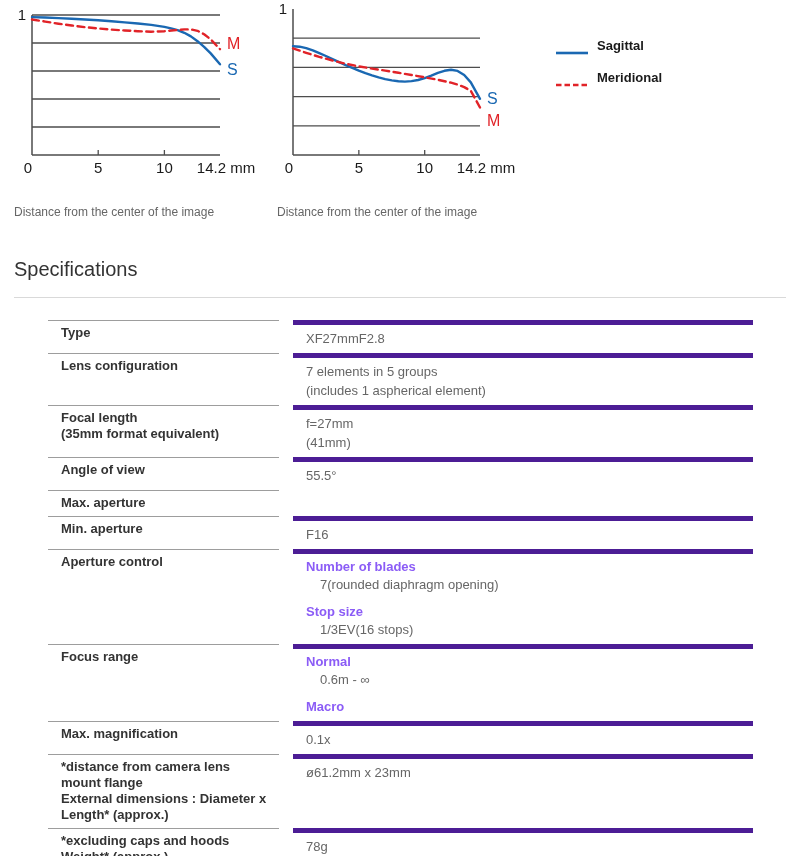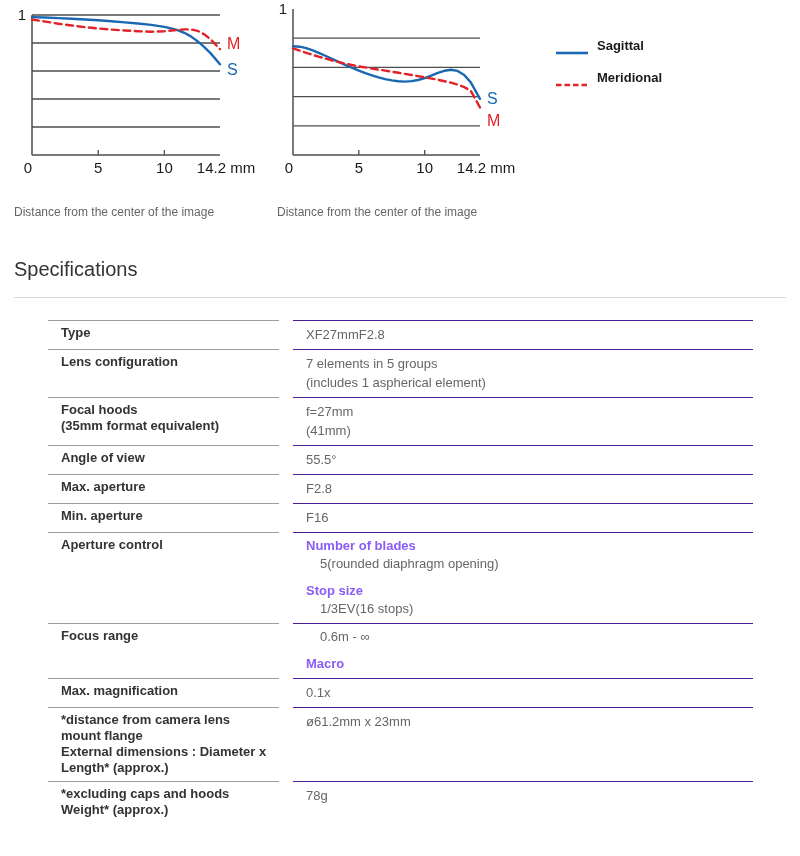--- a/index.html
+++ b/index.html
@@ -28,21 +28,21 @@
   .spec-table { margin-left: 34px; margin-top: 22px; width: 705px; }
   .spec-row { display: flex; align-items: stretch; }
   .spec-label {
     width: 231px; margin-right: 14px; flex: 0 0 231px;
     border-top: 1px solid #9d9d9d;
     padding: 4px 6px 5px 13px;
     font-size: 13px; font-weight: bold; color: #333333; line-height: 16px;
   }
   .spec-value {
     width: 460px; flex: 0 0 460px;
-    border-top: 1px solid #4c1d95;
+    border-top: 5px solid #4c1d95;
     padding: 4px 6px 5px 13px;
     font-size: 13px; color: #666666; line-height: 19px;
   }
   .v-line { line-height: 19px; }
   .v-subhead { font-weight: bold; color: #8b5cf6; line-height: 18px; }
   .v-subhead + .v-subvalue, .v-subvalue { line-height: 18px; padding-left: 14px; }
   .v-subhead:not(:first-child) { margin-top: 9px; }
 </style>
 </head>
 <body>
@@ -125,68 +125,66 @@
         <div class="spec-label">
           <div>Lens configuration</div>
         </div>
         <div class="spec-value">
           <div class="v-line">7 elements in 5 groups</div>
           <div class="v-line">(includes 1 aspherical element)</div>
         </div>
       </div>
       <div class="spec-row">
         <div class="spec-label">
-          <div>Focal hoods</div>
+          <div>Focal length</div>
           <div>(35mm format equivalent)</div>
         </div>
         <div class="spec-value">
           <div class="v-line">f=27mm</div>
           <div class="v-line">(41mm)</div>
         </div>
       </div>
       <div class="spec-row">
         <div class="spec-label">
           <div>Angle of view</div>
         </div>
         <div class="spec-value">
           <div class="v-line">55.5°</div>
         </div>
       </div>
       <div class="spec-row">
         <div class="spec-label">
           <div>Max. aperture</div>
         </div>
-        <div class="spec-value">
-          <div class="v-line">F2.8</div>
-        </div>
       </div>
       <div class="spec-row">
         <div class="spec-label">
           <div>Min. aperture</div>
         </div>
         <div class="spec-value">
           <div class="v-line">F16</div>
         </div>
       </div>
       <div class="spec-row">
         <div class="spec-label">
           <div>Aperture control</div>
         </div>
         <div class="spec-value">
           <div class="v-subhead">Number of blades</div>
-          <div class="v-subvalue">5(rounded diaphragm opening)</div>
+          <div class="v-subvalue">7(rounded diaphragm opening)</div>
           <div class="v-subhead">Stop size</div>
           <div class="v-subvalue">1/3EV(16 stops)</div>
         </div>
       </div>
       <div class="spec-row">
         <div class="spec-label">
           <div>Focus range</div>
         </div>
         <div class="spec-value">
+          <div class="v-subhead">Normal</div>
           <div class="v-subvalue">0.6m - ∞</div>
           <div class="v-subhead">Macro</div>
         </div>
       </div>
       <div class="spec-row">
         <div class="spec-label">
           <div>Max. magnification</div>
         </div>
         <div class="spec-value">
           <div class="v-line">0.1x</div>

